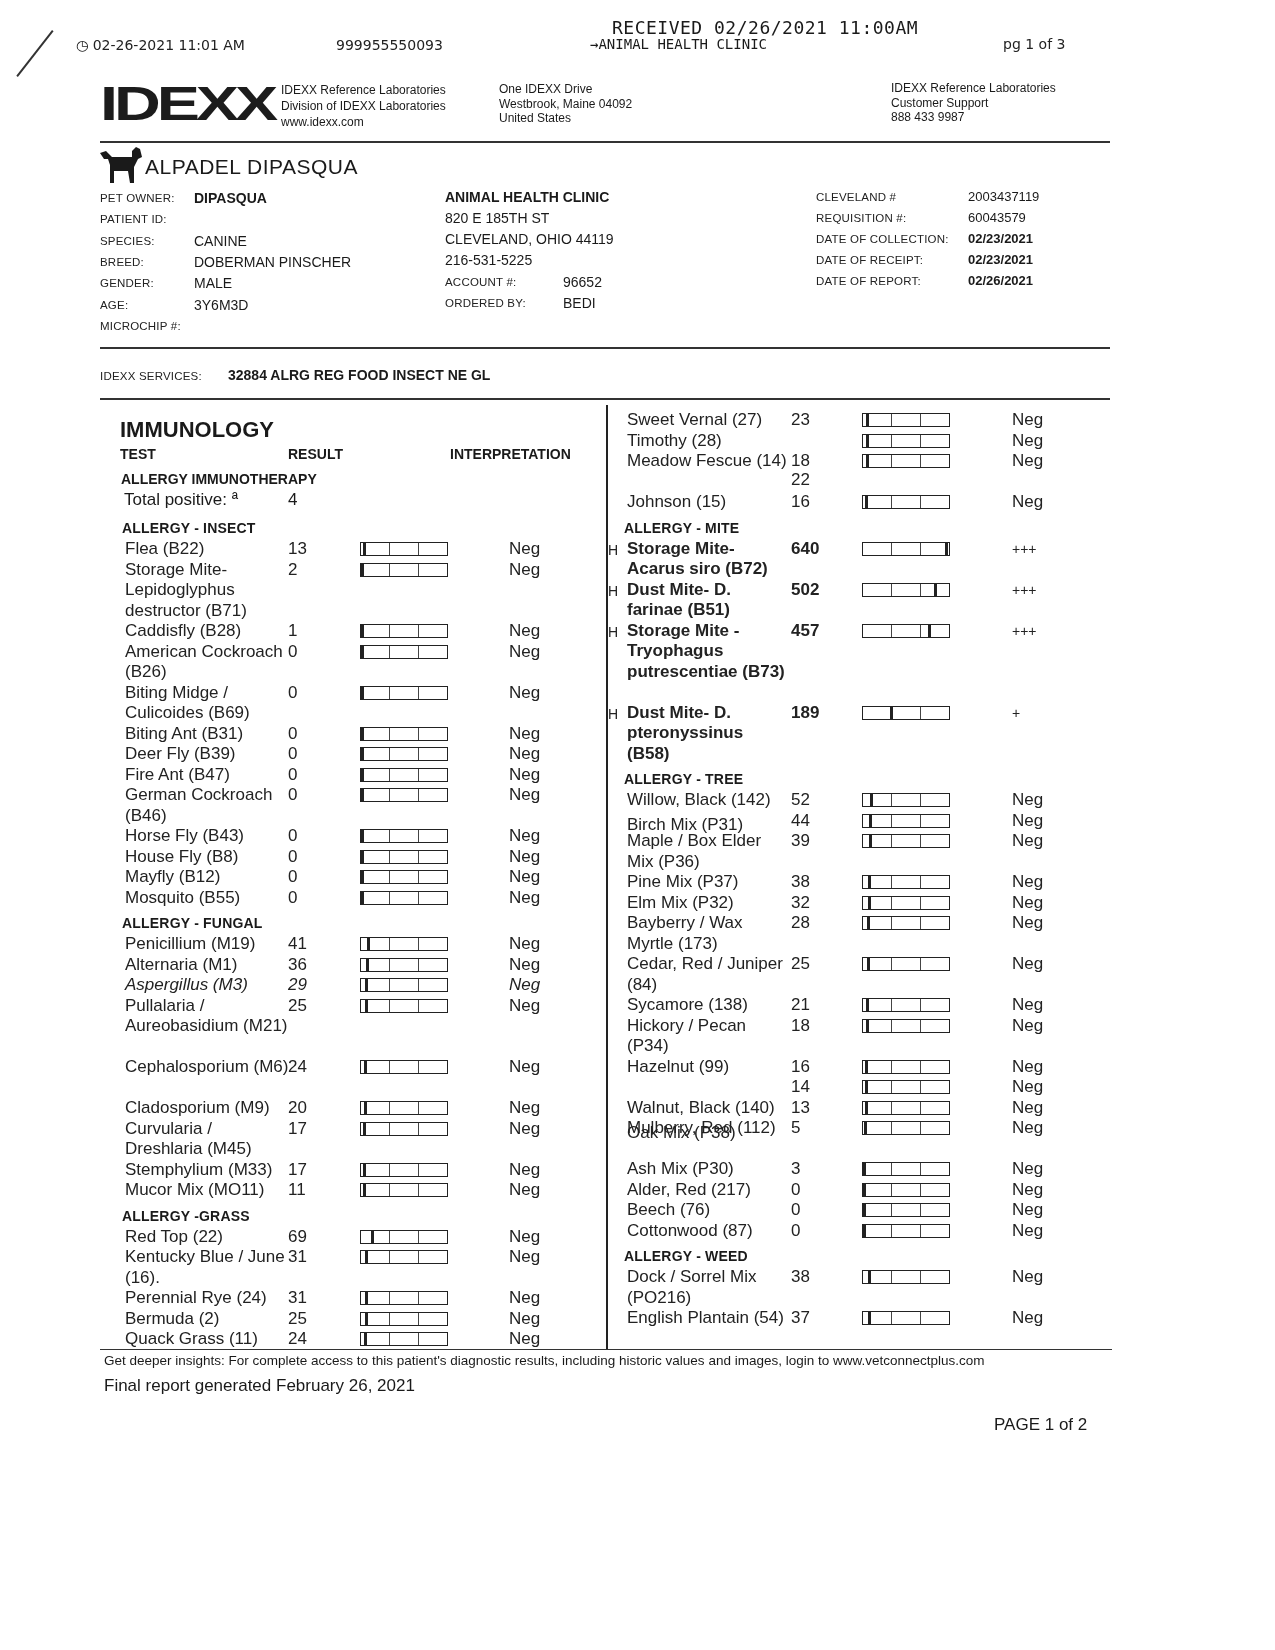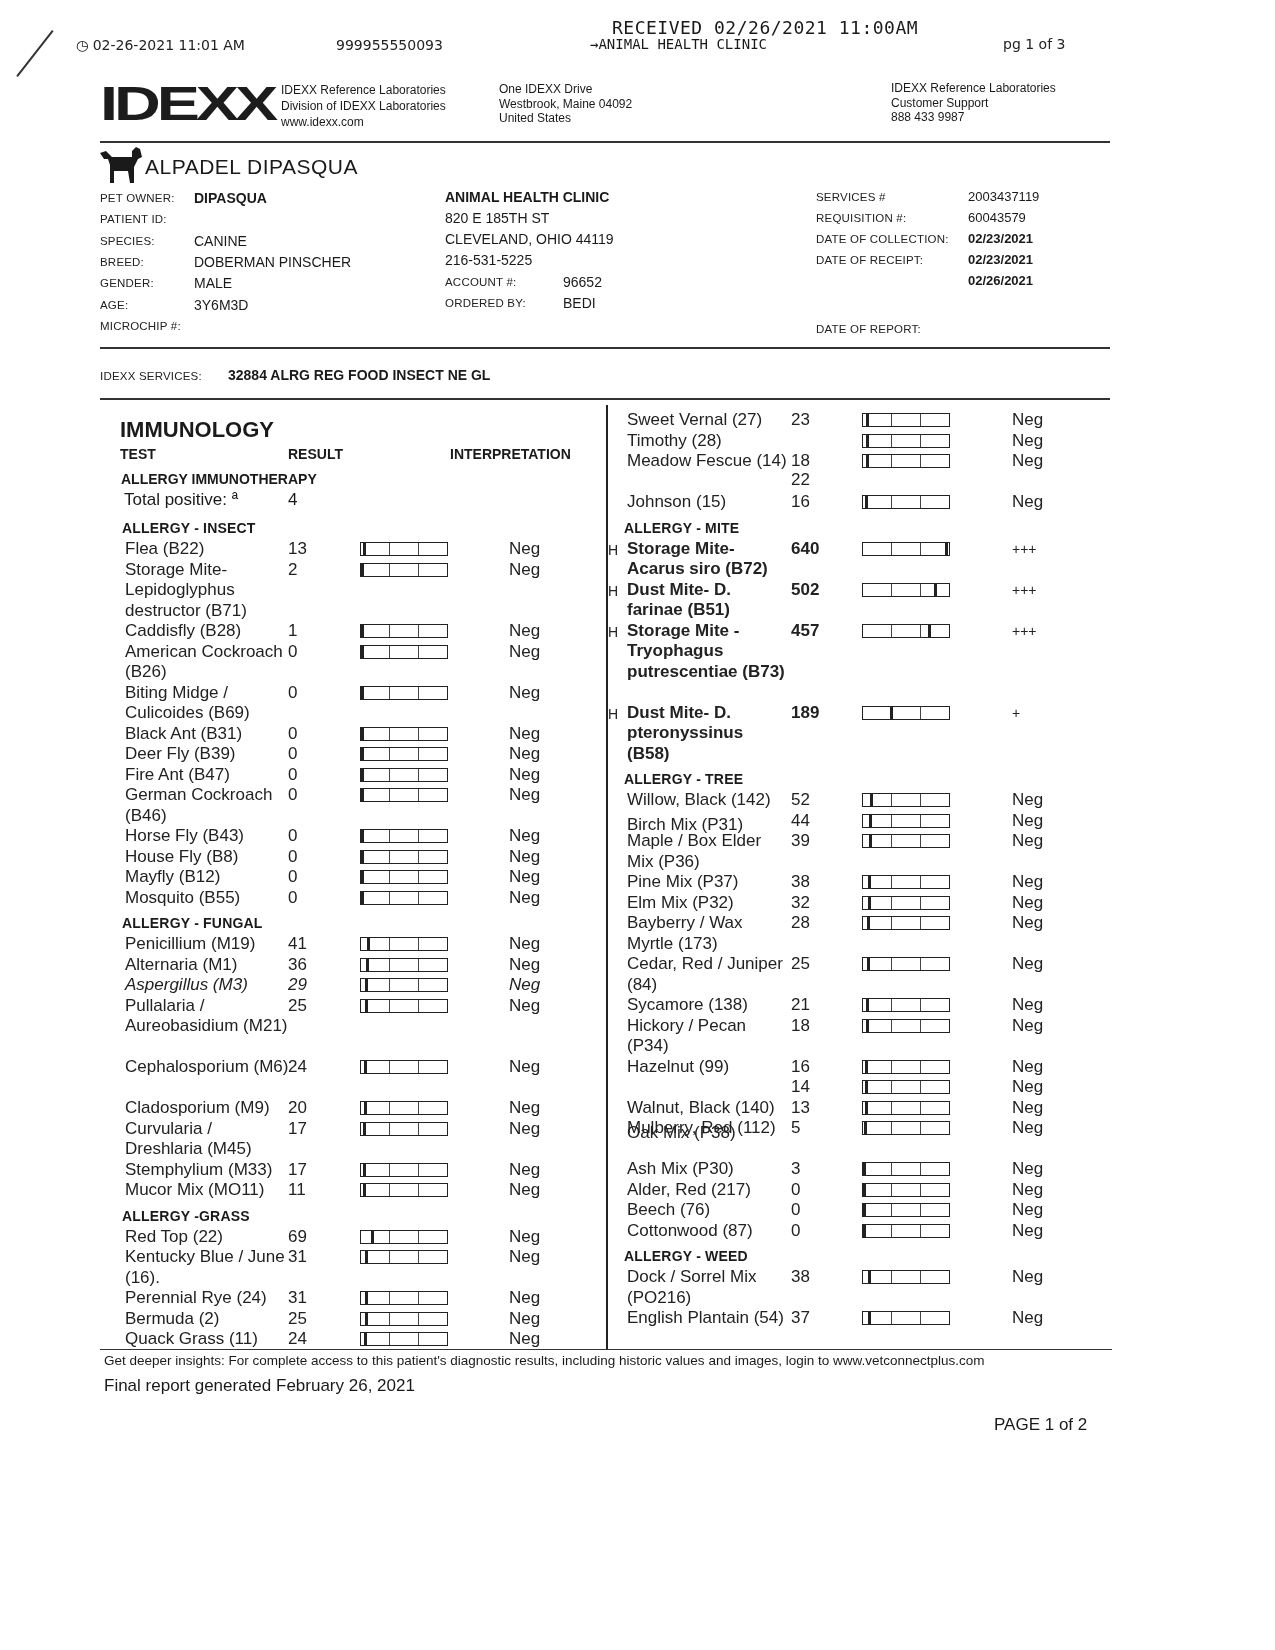--- a/index.html
+++ b/index.html
@@ -82,29 +82,29 @@
 <div class="abs bold" style="left:445px;top:189px;font-size:14px;">ANIMAL HEALTH CLINIC</div>
 <div class="abs val" style="left:445px;top:210px;">820 E 185TH ST</div>
 <div class="abs val" style="left:445px;top:231px;">CLEVELAND, OHIO 44119</div>
 <div class="abs val" style="left:445px;top:252px;">216-531-5225</div>
 <div class="abs lbl" style="left:445px;top:276px;">ACCOUNT #:</div>
 <div class="abs val" style="left:563px;top:274px;">96652</div>
 <div class="abs lbl" style="left:445px;top:297px;">ORDERED BY:</div>
 <div class="abs val" style="left:563px;top:295px;">BEDI</div>
 
 <div id="accession-fields">
-    <div class="abs lbl" style="left:816px;top:191px;">SERVICES #</div>
+    <div class="abs lbl" style="left:816px;top:191px;">CLEVELAND #</div>
     <div class="abs" style="left:968px;top:189px;font-size:13px;">2003437119</div>
     <div class="abs lbl" style="left:816px;top:212px;">REQUISITION #:</div>
     <div class="abs" style="left:968px;top:210px;font-size:13px;">60043579</div>
     <div class="abs lbl" style="left:816px;top:233px;">DATE OF COLLECTION:</div>
     <div class="abs bold" style="left:968px;top:231px;font-size:13px;">02/23/2021</div>
     <div class="abs lbl" style="left:816px;top:254px;">DATE OF RECEIPT:</div>
     <div class="abs bold" style="left:968px;top:252px;font-size:13px;">02/23/2021</div>
-    <div class="abs lbl" style="left:816px;top:275px;margin-top:48px;">DATE OF REPORT:</div>
+    <div class="abs lbl" style="left:816px;top:275px;">DATE OF REPORT:</div>
     <div class="abs bold" style="left:968px;top:273px;font-size:13px;">02/26/2021</div>
   </div>
 
 <div class="hr" style="left:100px;top:347px;width:1010px;"></div>
 
 <div class="abs lbl" style="left:100px;top:370px;">IDEXX SERVICES:</div>
 <div class="abs bold" style="left:228px;top:367px;font-size:14px;">32884 ALRG REG FOOD INSECT NE GL</div>
 
 <div class="hr" style="left:100px;top:398px;width:1010px;"></div>
 
@@ -164,21 +164,21 @@
       <div class="testname" style="left:0;top:0;width:165px;">Biting Midge / Culicoides (B69)</div>
       <div class="result" style="left:163px;top:0;">0</div>
       <div class="bar" style="left:235px;top:3px;">
         <div class="div" style="left: 33%;"></div>
         <div class="div" style="left: 66%;"></div>
         <div class="mark" style="left: 0px;"></div>
       </div>
       <div class="interp" style="left:384px;top:0;">Neg</div>
     </div>
     <div class="row" style="left:125px;top:723.5px;width:480px;height:20.5px;">
-      <div class="testname" style="left:0;top:0;width:165px;">Black Ant (B31)</div>
+      <div class="testname" style="left:0;top:0;width:165px;">Biting Ant (B31)</div>
       <div class="result" style="left:163px;top:0;">0</div>
       <div class="bar" style="left:235px;top:3px;">
         <div class="div" style="left: 33%;"></div>
         <div class="div" style="left: 66%;"></div>
         <div class="mark" style="left: 0px;"></div>
       </div>
       <div class="interp" style="left:384px;top:0;">Neg</div>
     </div>
     <div class="row" style="left:125px;top:744px;width:480px;height:20.5px;">
       <div class="testname" style="left:0;top:0;width:165px;">Deer Fly (B39)</div>

